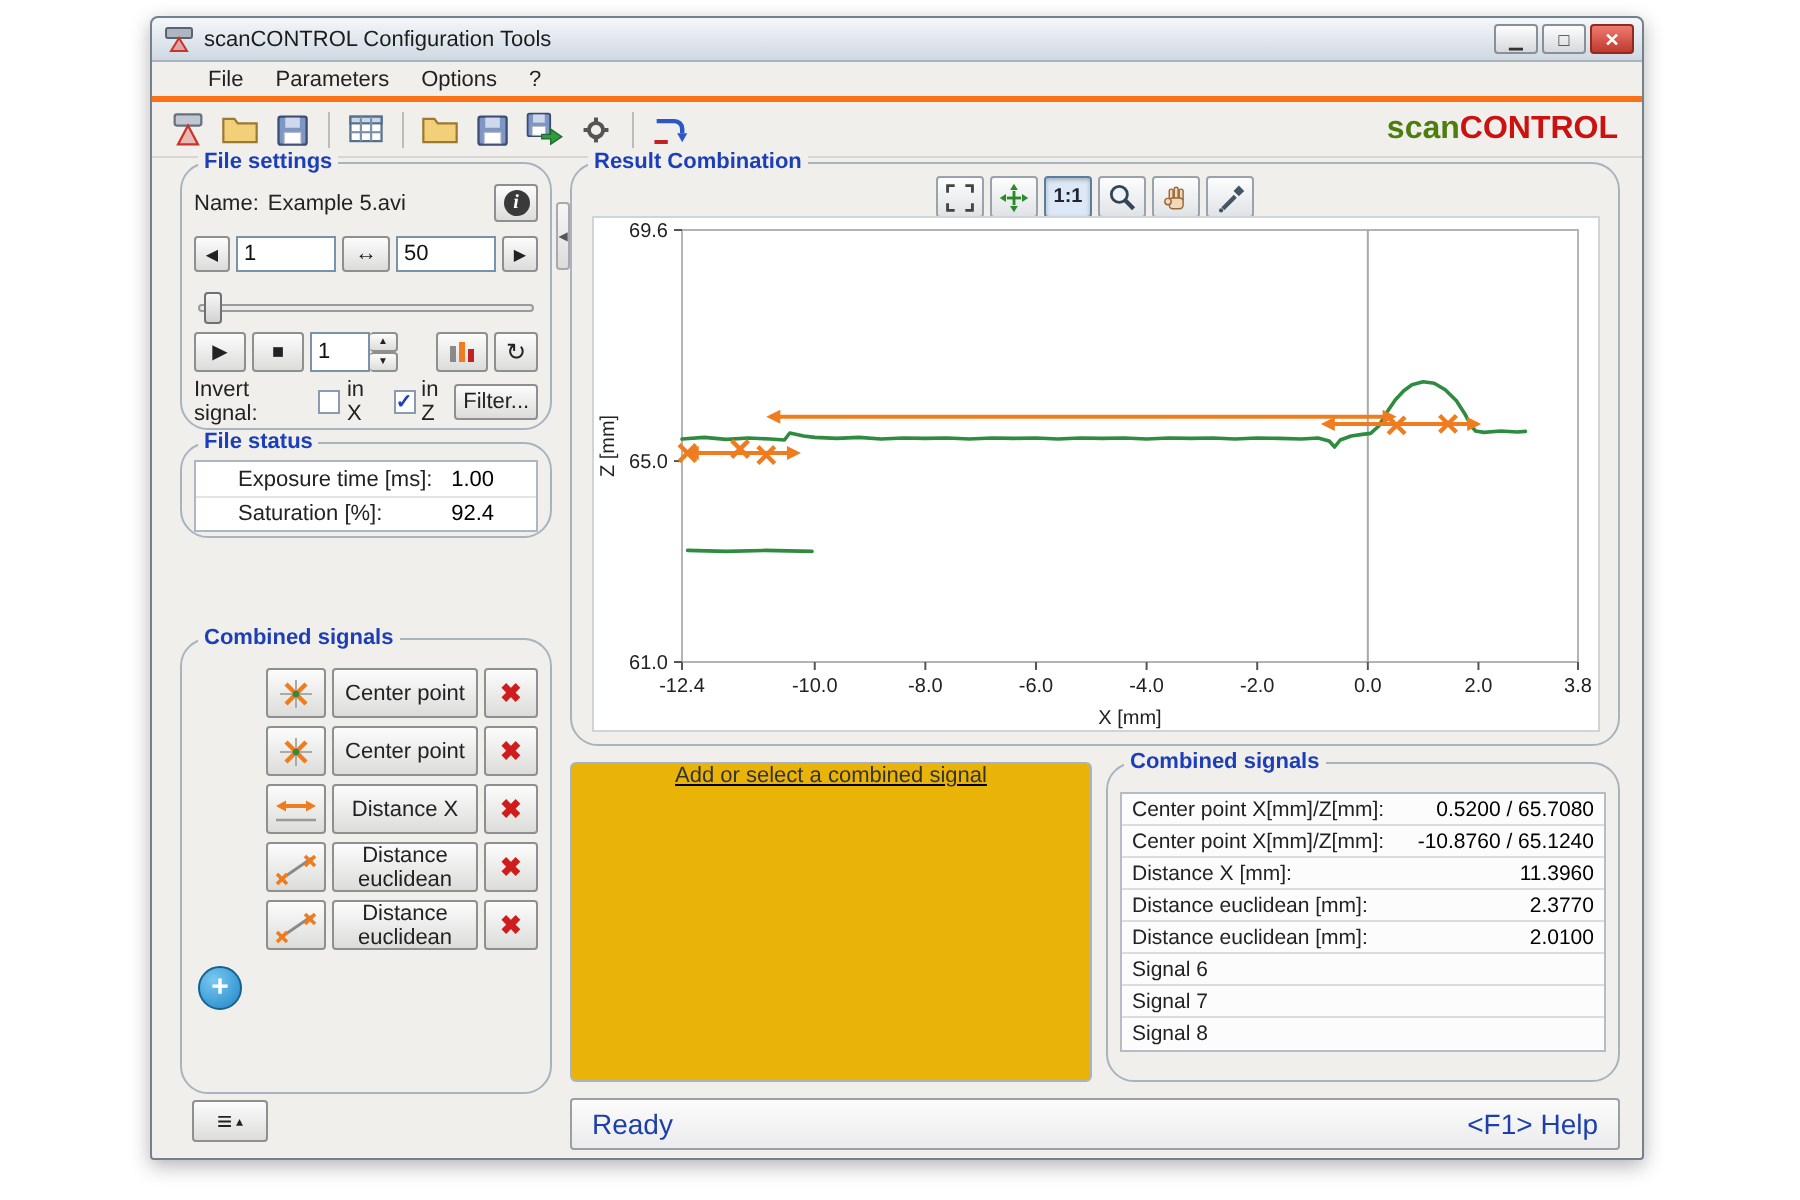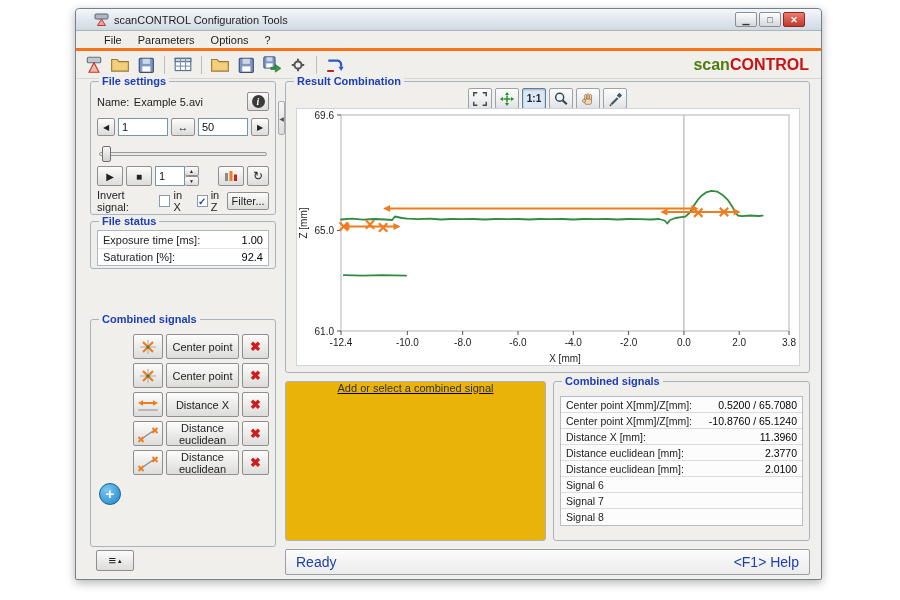--- a/index.html
+++ b/index.html
@@ -11,21 +11,21 @@
   }
   *{box-sizing:border-box;margin:0;padding:0;font-family:"Liberation Sans",sans-serif;}
   html,body{width:900px;height:600px;background:#ffffff;overflow:hidden;}
   .stage{position:relative;width:900px;height:600px;background:#ffffff;}
   .window{position:absolute;left:75px;top:8px;width:747px;height:572px;
     background:var(--face);border:1px solid #73808e;border-radius:4px 4px 2px 2px;
     box-shadow:0 3px 10px rgba(0,0,0,.3);}
   
   .titlebar{position:absolute;left:0;top:0;right:0;height:22px;
     background:linear-gradient(#f4f7fa,#cfd8e2);border-bottom:1px solid #aab4bf;
-    border-radius:4px 4px 0 0;display:flex;align-items:center;padding:0 16px;}
+    border-radius:4px 4px 0 0;display:flex;align-items:center;padding:0 4px;}
   .app-icon{width:16px;height:14px;margin:0 4px 0 2px;display:inline-flex;}
   .title-text{font-size:11px;color:#1c1c1c;flex:1;}
   .winbtns{display:flex;gap:2px;}
   .wbtn{width:22px;height:15px;border:1px solid #8a8f96;border-radius:2px;
     background:linear-gradient(#fdfdfd,#d6d9dd);font-size:9px;line-height:12px;
     color:#333;text-align:center;cursor:default;padding:0;}
   .wbtn.close{background:linear-gradient(#ee7b70,#c0392e);color:#fff;border-color:#8e2a22;font-weight:bold;}
   
   .menubar{position:absolute;left:0;top:22px;right:0;height:20px;background:var(--face);
     border-bottom:3px solid #f97316;display:flex;align-items:center;padding:0 20px;}
@@ -34,21 +34,21 @@
   .toolbar{position:absolute;left:0;top:42px;right:0;height:28px;background:var(--face);
     border-bottom:1px solid #d7d6d2;display:flex;align-items:center;padding:0 6px;gap:2px;}
   .tbtn{width:24px;height:24px;border:1px solid transparent;background:transparent;
     display:inline-flex;align-items:center;justify-content:center;padding:0;}
   .tsep{width:1px;height:18px;background:#bdbcb8;margin:0 4px;}
   .logo{margin-left:auto;font-size:16px;letter-spacing:0;padding-right:6px;white-space:nowrap;}
   .logo-scan{color:#4d7c0f;font-weight:bold;}
   .logo-control{color:#cc1111;font-weight:bold;}
   
   .content{position:absolute;left:0;top:70px;right:0;bottom:0;}
-  .group{position:absolute;border:1px solid var(--group-border);border-radius:3px;background:var(--face);}
+  .group{position:absolute;border:1px solid var(--group-border);border-radius:14px;background:var(--face);}
   .group-title{position:absolute;top:-7px;left:8px;padding:0 3px;background:var(--face);
     color:var(--title-blue);font-size:11px;font-weight:bold;white-space:nowrap;}
   
   .btn{border:1px solid var(--btn-border);border-radius:2px;background:linear-gradient(#fcfcfc,#dcdcda);
     font-size:11px;color:#222;display:inline-flex;align-items:center;justify-content:center;padding:0;}
   .field{border:1px solid var(--field-border);background:#fff;font-size:11px;color:#111;padding:0 3px;height:18px;}
   
   .fs-row{position:absolute;left:6px;right:6px;display:flex;align-items:center;}
   .lbl{font-size:11px;color:#222;}
   .info-btn{width:22px;height:19px;margin-left:auto;}
@@ -61,21 +61,21 @@
   .slider .thumb{position:absolute;left:3px;top:0;width:9px;height:16px;
     background:linear-gradient(#f7f7f7,#d2d2d2);border:1px solid #707070;border-radius:2px;}
   .spinner{display:inline-flex;height:20px;}
   .spinner .field{height:20px;width:30px;}
   .spin-arrows{display:inline-flex;flex-direction:column;width:14px;height:20px;}
   .spin-arrows .btn{flex:1;font-size:5px;line-height:5px;border-left:none;}
   .cbx{width:12px;height:12px;border:1px solid #8a9ab0;background:#fff;display:inline-flex;
     align-items:center;justify-content:center;font-size:10px;font-weight:bold;color:#1f3fbf;margin:0 3px 0 6px;}
   
   .stat-panel{position:absolute;left:6px;right:6px;background:#fff;border:1px solid #aeb6c2;}
-  .stat-row{display:flex;justify-content:space-between;align-items:center;height:17px;padding:0 5px;}
+  .stat-row{display:flex;justify-content:space-between;align-items:center;height:17px;padding:0 21px;}
   .stat-row + .stat-row{border-top:1px solid #e4e4e4;}
   .stat-row .lbl,.stat-row .val{font-size:11px;}
   
   .sig-row{position:absolute;left:6px;right:6px;height:25px;display:flex;gap:3px;padding-left:36px;}
   .sig-icon-btn{width:30px;height:25px;}
   .sig-label-btn{flex:1;height:25px;font-size:11px;}
   .sig-del-btn{width:27px;height:25px;color:#cf1d1d;font-size:13px;font-weight:bold;}
   .add-btn{position:absolute;left:8px;width:22px;height:22px;border-radius:50%;
     background:radial-gradient(circle at 35% 30%,#79c8f2,#1f85c8);border:1px solid #14638f;
     color:#fff;font-size:15px;font-weight:bold;display:flex;align-items:center;justify-content:center;line-height:0;}

